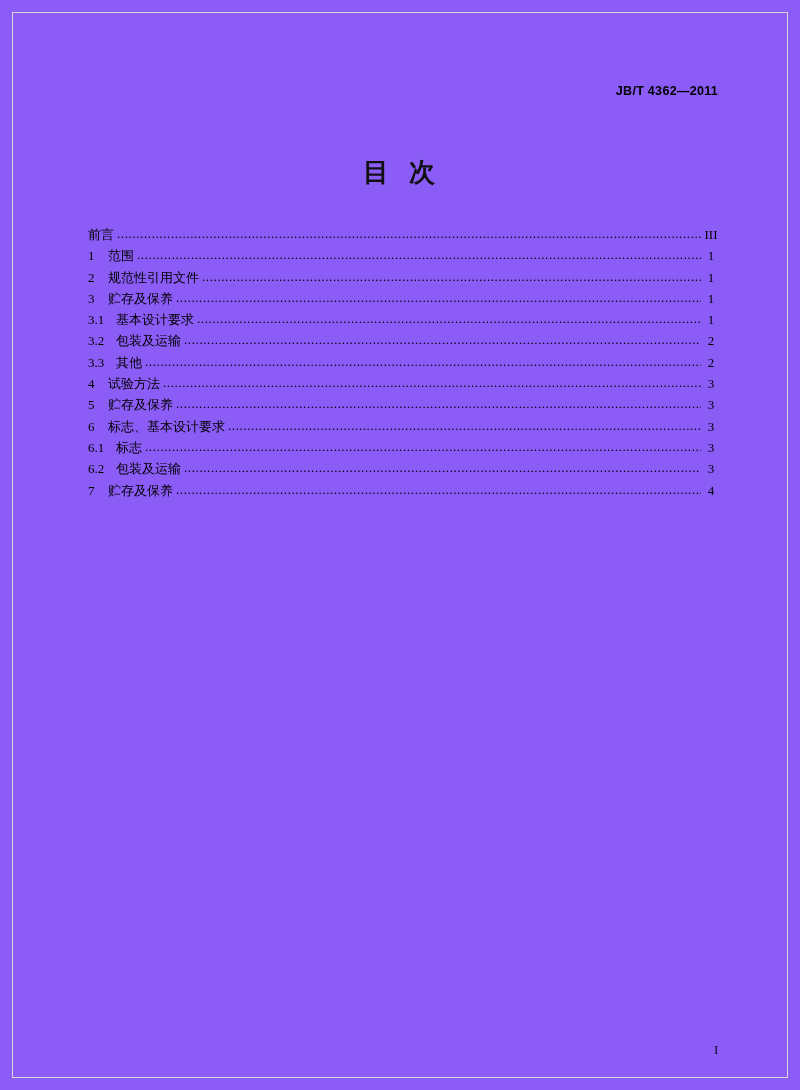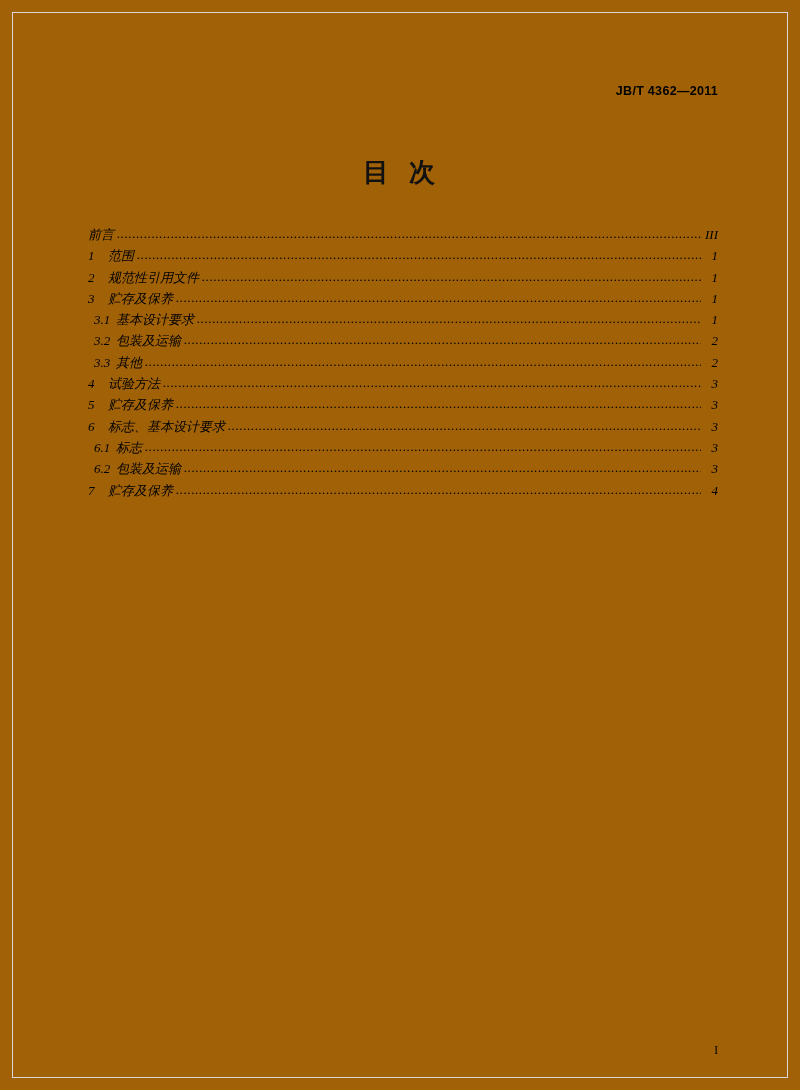--- a/index.html
+++ b/index.html
@@ -9,21 +9,21 @@
   }
   body {
     font-family: "Liberation Serif", "DejaVu Serif", serif;
     color: #000;
   }
   #page {
     position: relative;
     width: 800px;
     height: 1090px;
     margin: 0 auto;
-    background: #a16207;
+    background: #8b5cf6;
     overflow: hidden;
   }
   .page-border {
     position: absolute;
     left: 12px;
     top: 12px;
     width: 776px;
     height: 1066px;
     border: 1px solid #d8d8d8;
     box-sizing: border-box;
@@ -68,55 +68,54 @@
     letter-spacing: 1px;
     color: #d9dde3;
     line-height: 70px;
     user-select: none;
   }
   .toc {
     position: absolute;
     left: 88px;
     top: 228px;
     width: 630px;
-    font-style: italic;
   }
   .toc-row {
     display: flex;
     align-items: baseline;
     font-size: 13px;
     line-height: 14px;
     height: 21.3px;
     color: #000;
     white-space: nowrap;
   }
   .toc-num {
     display: inline-block;
     flex: 0 0 auto;
   }
   .toc-num.lvl1 { width: 20px; }
-  .toc-num.lvl2 { width: 28px; text-align: center; }
+  .toc-num.lvl2 { width: 28px; }
   .toc-label {
     flex: 0 0 auto;
     padding-right: 3px;
   }
   .toc-dots {
     flex: 1 1 auto;
     overflow: hidden;
     white-space: nowrap;
     font-size: 13px;
     color: #000;
     letter-spacing: 0.6px;
     position: relative;
     top: -1px;
   }
   .toc-page {
     flex: 0 0 auto;
     padding-left: 3px;
-    text-align: right;
+    text-align: center;
     min-width: 14px;
   }
   .footer-page {
     position: absolute;
     right: 82px;
     bottom: 34px;
     font-family: "Liberation Serif", serif;
     font-size: 11.5px;
     color: #000;
   }

